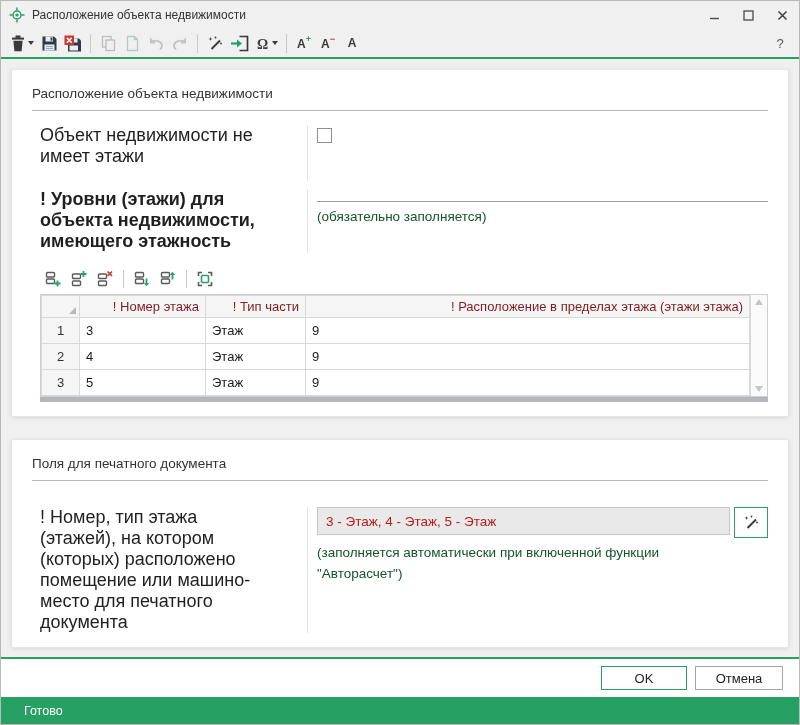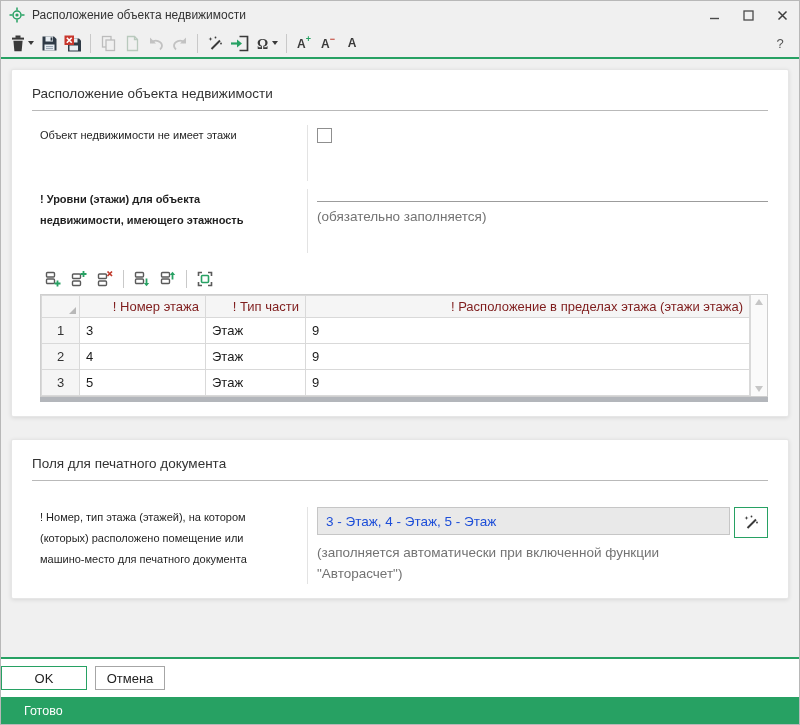--- a/index.html
+++ b/index.html
@@ -63,31 +63,31 @@
     background:#fff; border:1px solid #e6e6e6; border-radius:2px;
     box-shadow:0 1px 4px rgba(0,0,0,.10);
     padding:16px 20px 14px 20px;
   }
   .panel + .panel { margin-top:22px; }
   .section-title { font-size:13.5px; color:#333; }
   .section-rule { border:none; border-top:1px solid #b9b9b9; margin-top:9px; }
   .form-row { display:flex; margin-left:8px; }
   .fr-label {
     width:267px; flex:0 0 267px; padding-right:30px;
-    font-size:11px; line-height:21px; color:#1f1f1f;
+    font-size:18px; line-height:21px; color:#1f1f1f;
   }
   .fr-label.bold { font-weight:bold; }
   .fr-divider { width:1px; flex:0 0 1px; background:#e3e3e3; }
   .fr-field { flex:1 1 auto; padding-left:9px; min-width:0; }
   .checkbox {
     width:15px; height:15px; border:1px solid #8f8f8f; background:#fff;
     display:inline-block; margin-top:3px;
   }
   .empty-underline { height:13px; border-bottom:1px solid #9c9c9c; }
-  .hint { font-size:13.5px; line-height:21px; color:#737373; margin-top:4px; }
+  .hint { font-size:13.5px; line-height:21px; color:#14532d; margin-top:4px; }
   
   .grid-toolbar { display:flex; align-items:center; margin:14px 0 3px 8px; }
   .gt-btn {
     width:26px; height:24px; display:inline-flex; align-items:center; justify-content:center;
     border:1px solid transparent;
   }
   .gt-sep { width:1px; height:18px; background:#c9c9c9; margin:0 5px; }
   
   .grid-wrap { margin-left:8px; border:1px solid #cfcfcf; display:flex; }
   table.grid { border-collapse:collapse; table-layout:fixed; flex:1 1 auto; width:100%; }
@@ -112,40 +112,40 @@
     display:flex; flex-direction:column; justify-content:space-between; align-items:center;
     padding:4px 0;
   }
   .tri-up { width:0; height:0; border-left:4.5px solid transparent; border-right:4.5px solid transparent; border-bottom:6px solid #c6c6c6; }
   .tri-down { width:0; height:0; border-left:4.5px solid transparent; border-right:4.5px solid transparent; border-top:6px solid #c6c6c6; }
   .hscroll { margin-left:8px; height:5px; background:#b3b6bb; }
   
   .pf-field-row { display:flex; align-items:flex-start; }
   .pf-input {
     flex:1 1 auto; height:28px; background:#e9e9e9; border:1px solid #c6c6c6;
-    font-family:"Liberation Sans", sans-serif; font-size:13.5px; color:#1d4ed8;
+    font-family:"Liberation Sans", sans-serif; font-size:13.5px; color:#b91c1c;
     padding:0 8px; min-width:0;
   }
   .pf-wand-btn {
     flex:0 0 34px; width:34px; height:31px; margin-left:4px;
     background:#fff; border:1.5px solid #27a163;
     display:flex; align-items:center; justify-content:center;
   }
   .pf-hint { max-width:400px; }
   
   .buttonbar {
     flex:0 0 38px; background:#fff; display:flex; align-items:center;
-    padding-right:16px; gap:8px;
+    justify-content:flex-end; padding-right:16px; gap:8px;
   }
   .btn {
     height:24px; background:#fff; font-family:"Liberation Sans", sans-serif;
     font-size:13px; color:#222; display:flex; align-items:center; justify-content:center;
   }
   .btn-ok { width:86px; border:1px solid #27a163; }
-  .btn-cancel { width:70px; border:1px solid #a6a6a6; }
+  .btn-cancel { width:88px; border:1px solid #a6a6a6; }
   .statusbar {
     flex:0 0 27px; background:#27a163; color:#fff; font-size:12.5px;
     display:flex; align-items:center; padding-left:23px;
   }
 </style>
 </head>
 <body>
 
 <div class="window">
 

